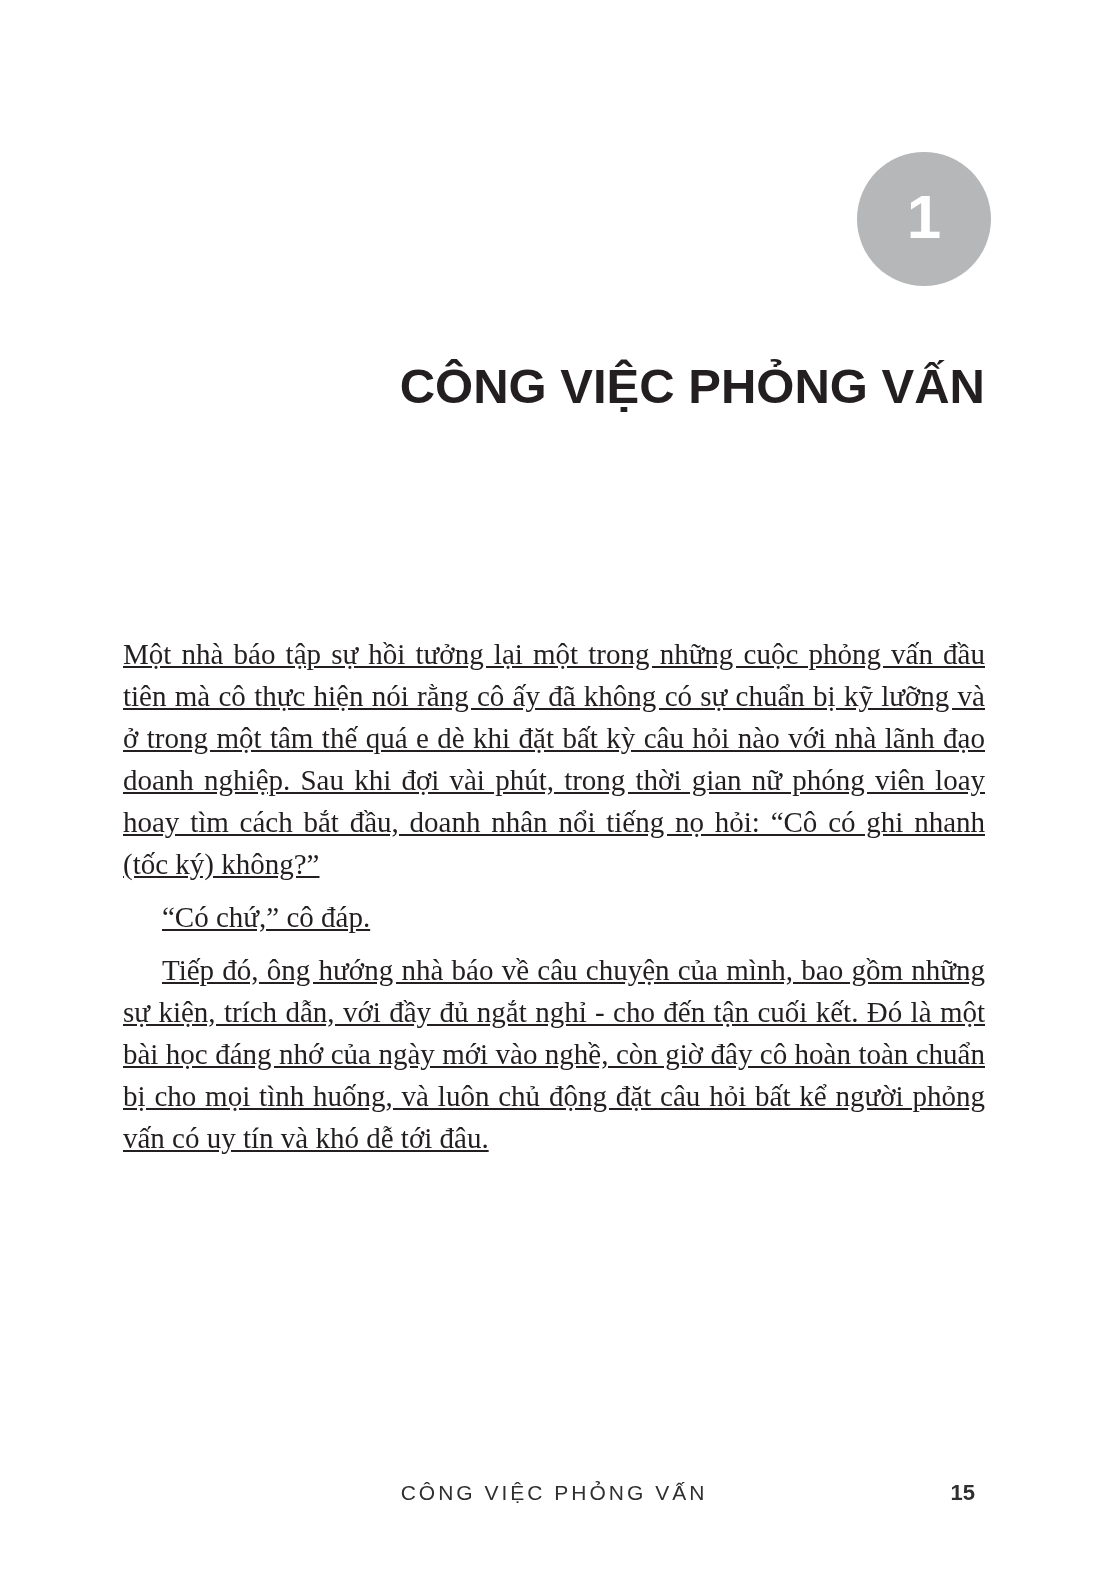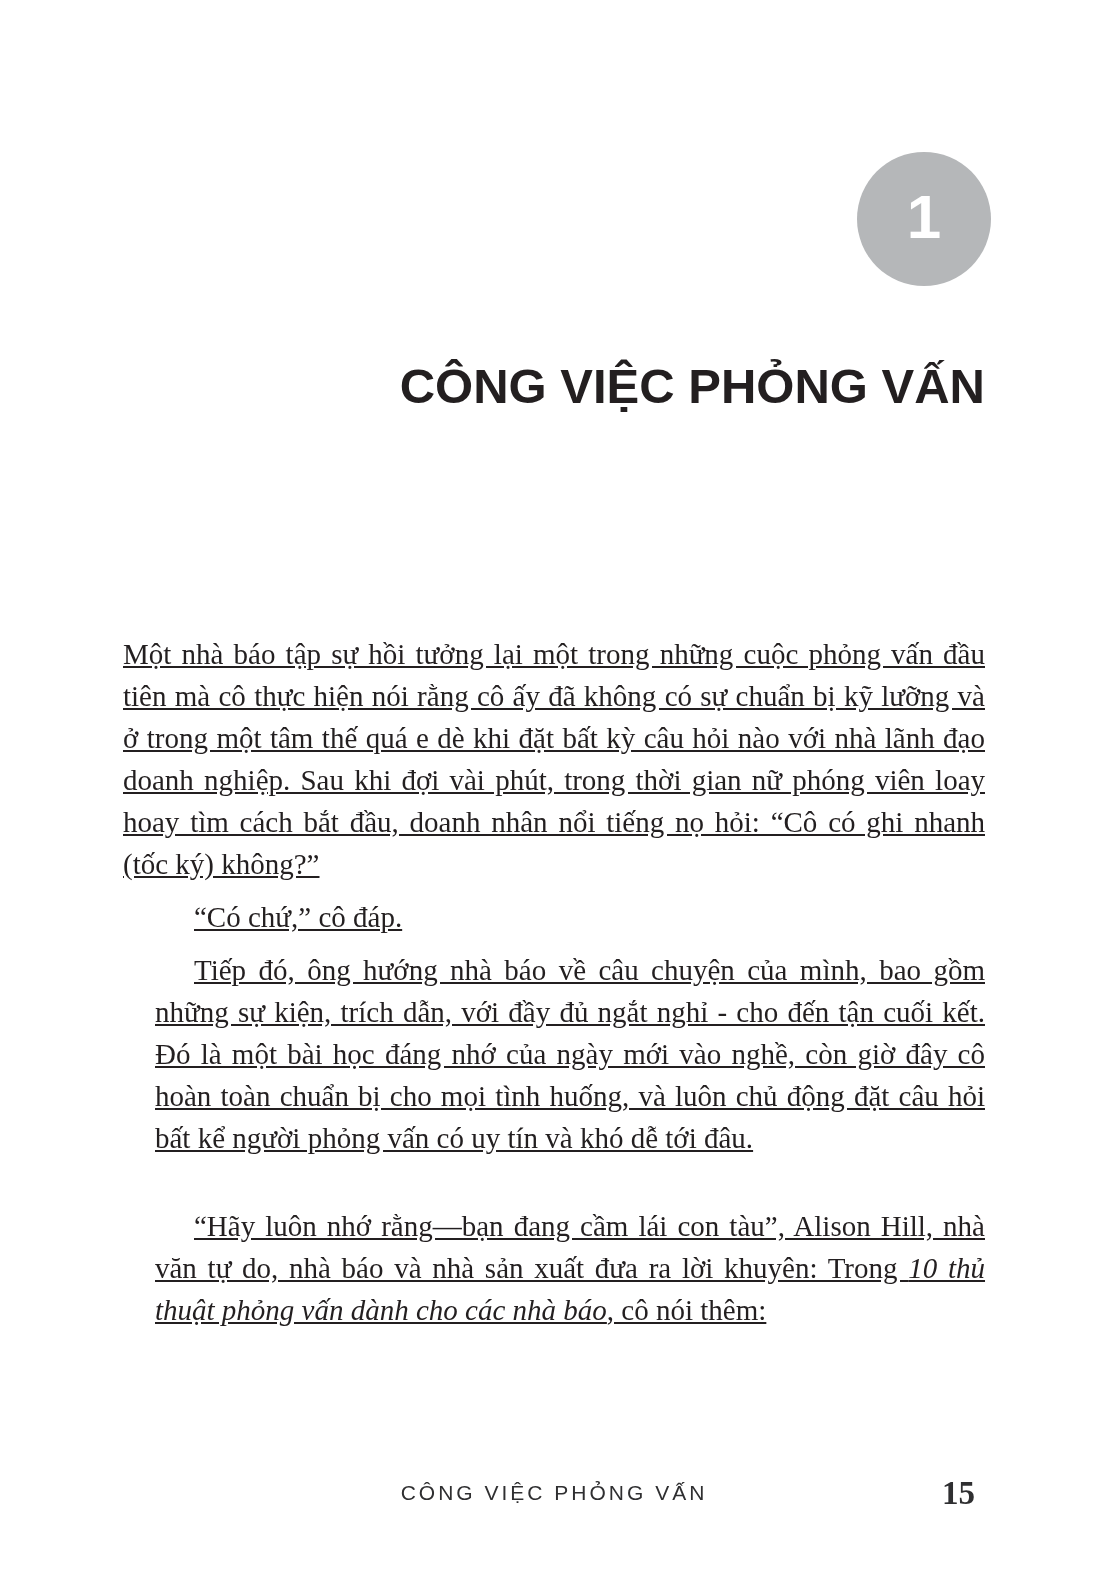--- a/index.html
+++ b/index.html
@@ -48,21 +48,21 @@
     position: absolute;
     left: 123px;
     width: 862px;
     top: 633px;
     font-size: 29px;
     line-height: 42px;
     text-align: justify;
   }
   .body-text p { margin: 0; text-decoration: underline; }
   .body-text p + p { margin-top: 11px; }
-  .body-text p.indent { text-indent: 39px; margin-left: 32px; }
+  .body-text p.indent { text-indent: 39px; }
   .body-text p.section-break { margin-top: 46px; }
   .body-text .italic { font-style: italic; }
   .footer {
     position: absolute;
     left: 123px;
     width: 862px;
     top: 1476px;
     height: 34px;
   }
   .running-head {
@@ -72,42 +72,41 @@
     text-align: center;
     font-family: "Liberation Sans", sans-serif;
     font-size: 21px;
     letter-spacing: 3px;
     line-height: 34px;
   }
   .page-number {
     position: absolute;
     right: 10px;
     top: 0;
-    font-family: Liberation Serif, serif;
+    font-family: Liberation Sans, sans-serif;
     font-weight: bold;
-    font-size: 33px;
+    font-size: 22px;
     line-height: 34px;
   }
 </style>
 </head>
 <body>
 
 <div class="page" style="background: rgb(255, 255, 255); color: rgb(35, 31, 32);">
 
   <div class="chapter-badge" style="background: rgb(181, 183, 185); color: rgb(255, 255, 255);">
     <span class="num">1</span>
   </div>
 
   <h1 class="chapter-title">CÔNG VIỆC PHỎNG VẤN</h1>
 
   <div class="body-text">
       <p><span>Một nhà báo tập sự hồi tưởng lại một trong những cuộc phỏng vấn đầu tiên mà cô thực hiện nói rằng cô ấy đã không có sự chuẩn bị kỹ lưỡng và ở trong một tâm thế quá e dè khi đặt bất kỳ câu hỏi nào với nhà lãnh đạo doanh nghiệp. Sau khi đợi vài phút, trong thời gian nữ phóng viên loay hoay tìm cách bắt đầu, doanh nhân nổi tiếng nọ hỏi: “Cô có ghi nhanh (tốc ký) không?”</span></p>
       <p class="indent"><span>“Có chứ,” cô đáp.</span></p>
       <p class="indent"><span>Tiếp đó, ông hướng nhà báo về câu chuyện của mình, bao gồm những sự kiện, trích dẫn, với đầy đủ ngắt nghỉ - cho đến tận cuối kết. Đó là một bài học đáng nhớ của ngày mới vào nghề, còn giờ đây cô hoàn toàn chuẩn bị cho mọi tình huống, và luôn chủ động đặt câu hỏi bất kể người phỏng vấn có uy tín và khó dễ tới đâu.</span></p>
-      <p class="indent section-break"><span>“Hãy luôn nhớ rằng—bạn đang cầm lái con tàu”, Alison Hill, nhà văn tự do, nhà báo và nhà sản xuất đưa ra lời khuyên: Trong </span><span class="italic">10 thủ thuật phỏng vấn dành cho các nhà báo</span><span>, cô nói thêm:</span></p>
     </div>
 
   <div class="footer" style="color: rgb(47, 47, 49);">
     <div class="running-head">CÔNG VIỆC PHỎNG VẤN</div>
     <div class="page-number">15</div>
   </div>
 
 </div>
 
 </body></html>

